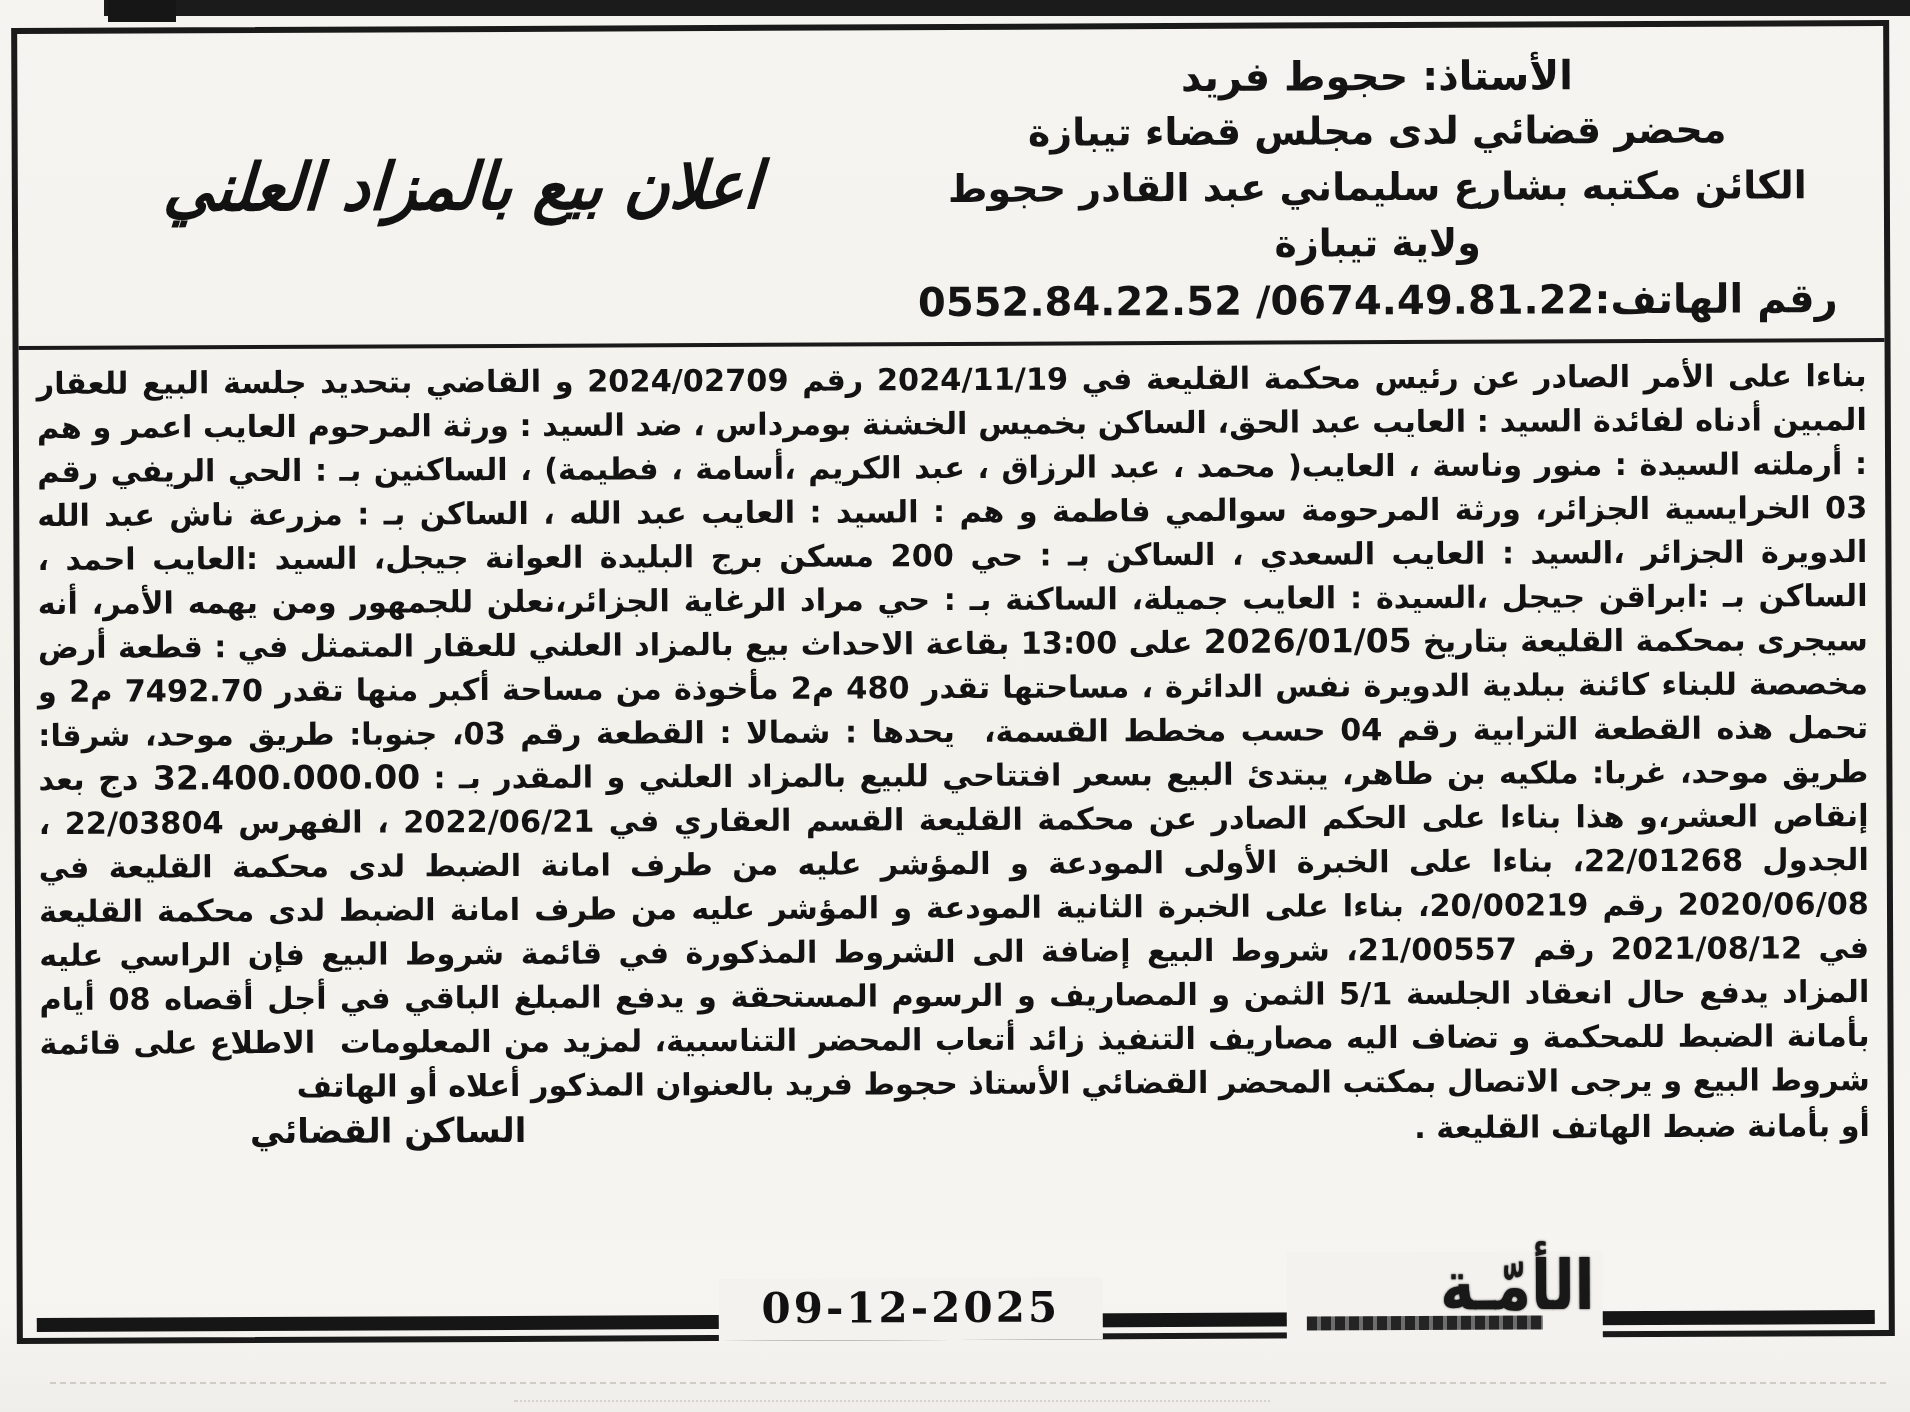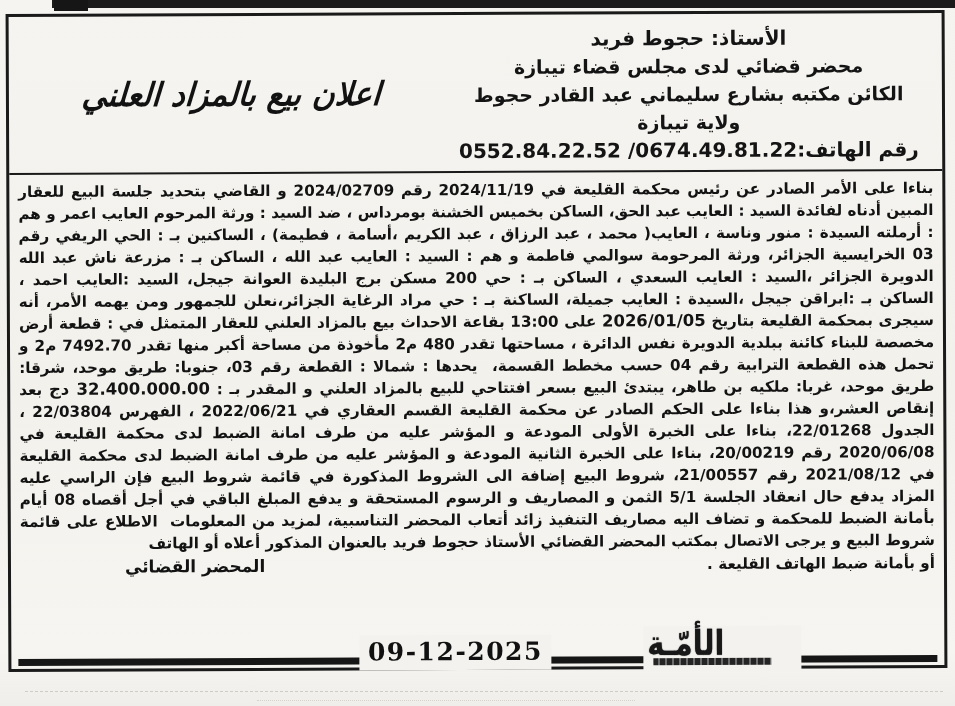--- a/index.html
+++ b/index.html
@@ -67,27 +67,27 @@
   .signature{font-size:17px;margin-left:105px;white-space:nowrap;}
 
   
   .bottom-bar{
     position:absolute;left:7px;right:7px;bottom:3px;height:7px;
     background:#161616;z-index:2;
   }
   .date-box{
     position:absolute;left:348px;bottom:-3px;width:180px;z-index:3;
     background:#f3f2ee;text-align:center;
-    font-family:"DejaVu Serif",serif;font-weight:bold;font-size:25px;
+    font-family:"DejaVu Serif",serif;font-weight:bold;font-size:21px;
     letter-spacing:1.5px;color:#111;padding:2px 6px 4px;
     direction:ltr;
   }
   .logo-box{
     position:absolute;left:632px;bottom:-5px;width:150px;z-index:3;
-    background:#f3f2ee;text-align:left;padding:2px 4px 6px;
+    background:#f3f2ee;text-align:right;padding:2px 4px 6px;
   }
   .logo-text{
     font-size:29px;font-weight:bold;line-height:30px;color:#181818;
     transform:scaleY(1.18);display:inline-block;letter-spacing:-1px;
     text-shadow:0 0 1px #333;
   }
   .logo-bar{
     height:7px;margin:0 26px 0 6px;
     background:repeating-linear-gradient(90deg,#242424 0 5px,#6d6d6d 5px 7px);
   }
@@ -122,21 +122,21 @@
       </div>
       <div class="header-left">
         <div class="main-title">اعلان بيع بالمزاد العلني</div>
       </div>
     </div>
 
     <div class="body-text"><span class="seg">بناءا على الأمر الصادر عن رئيس محكمة القليعة في 2024/11/19 رقم 2024/02709 و القاضي بتحديد جلسة البيع للعقار المبين أدناه لفائدة السيد : العايب عبد الحق، الساكن بخميس الخشنة بومرداس ، ضد السيد : ورثة المرحوم العايب اعمر و هم : أرملته السيدة : منور وناسة ، العايب( محمد ، عبد الرزاق ، عبد الكريم ،أسامة ، فطيمة) ، الساكنين بـ : الحي الريفي رقم 03 الخرايسية الجزائر، ورثة المرحومة سوالمي فاطمة و هم : السيد : العايب عبد الله ، الساكن بـ : مزرعة ناش عبد الله الدويرة الجزائر ،السيد : العايب السعدي ، الساكن بـ : حي 200 مسكن برج البليدة العوانة جيجل، السيد :العايب احمد ، الساكن بـ :ابراقن جيجل ،السيدة : العايب جميلة، الساكنة بـ : حي مراد الرغاية الجزائر،نعلن للجمهور ومن يهمه الأمر، أنه سيجرى بمحكمة القليعة بتاريخ </span><span class="seg em">2026/01/05</span><span class="seg"> على 13:00 بقاعة الاحداث بيع بالمزاد العلني للعقار المتمثل في : قطعة أرض مخصصة للبناء كائنة ببلدية الدويرة نفس الدائرة ، مساحتها تقدر 480 م2 مأخوذة من مساحة أكبر منها تقدر 7492.70 م2 و تحمل هذه القطعة الترابية رقم 04 حسب مخطط القسمة،  يحدها : شمالا : القطعة رقم 03، جنوبا: طريق موحد، شرقا: طريق موحد، غربا: ملكيه بن طاهر، يبتدئ البيع بسعر افتتاحي للبيع بالمزاد العلني و المقدر بـ : </span><span class="seg em">32.400.000.00 دج</span><span class="seg"> بعد إنقاص العشر،و هذا بناءا على الحكم الصادر عن محكمة القليعة القسم العقاري في 2022/06/21 ، الفهرس 22/03804 ، الجدول 22/01268، بناءا على الخبرة الأولى المودعة و المؤشر عليه من طرف امانة الضبط لدى محكمة القليعة في 2020/06/08 رقم 20/00219، بناءا على الخبرة الثانية المودعة و المؤشر عليه من طرف امانة الضبط لدى محكمة القليعة في 2021/08/12 رقم 21/00557، شروط البيع إضافة الى الشروط المذكورة في قائمة شروط البيع فإن الراسي عليه المزاد يدفع حال انعقاد الجلسة 5/1 الثمن و المصاريف و الرسوم المستحقة و يدفع المبلغ الباقي في أجل أقصاه 08 أيام بأمانة الضبط للمحكمة و تضاف اليه مصاريف التنفيذ زائد أتعاب المحضر التناسبية، لمزيد من المعلومات  الاطلاع على قائمة شروط البيع و يرجى الاتصال بمكتب المحضر القضائي الأستاذ حجوط فريد بالعنوان المذكور أعلاه أو الهاتف</span></div>
 
     <div class="closing-row">
       <span>أو بأمانة ضبط الهاتف القليعة .</span>
-      <span class="signature">المحضر القضائي</span>
+      <span class="signature">الساكن القضائي</span>
     </div>
 
     <div class="bottom-bar"></div>
 
     <div class="date-box">09-12-2025</div>
 
     <div class="logo-box">
       <span class="logo-text">الأمّـة</span>
       <div class="logo-bar"></div>
     </div>

